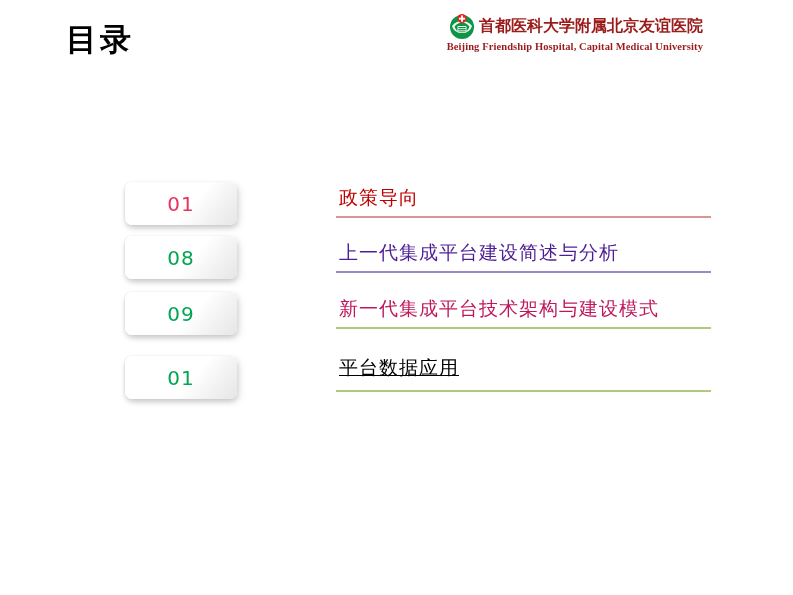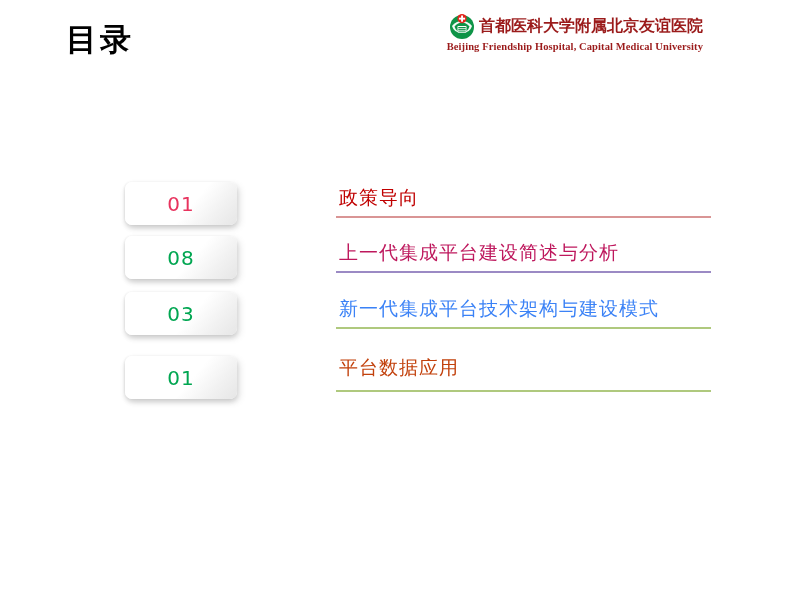--- a/index.html
+++ b/index.html
@@ -185,36 +185,36 @@
         <span class="num-text" style="color:#E8335E;">01</span>
       </div>
       <div class="item-label" style="top:185px;color:#C00000;">政策导向</div>
       <div class="item-rule" style="top:216px;background:#D99595;"></div>
     </div>
 
     <div class="toc-row">
       <div class="num-chip" style="top:236px;">
         <span class="num-text" style="color:#00A651;">08</span>
       </div>
-      <div class="item-label" style="top:240px;color:#be185d;">上一代集成平台建设简述与分析</div>
+      <div class="item-label" style="top:240px;color:#4c1d95;">上一代集成平台建设简述与分析</div>
       <div class="item-rule" style="top:271px;background:#9B8AC4;"></div>
     </div>
 
     <div class="toc-row">
       <div class="num-chip" style="top:292px;">
-        <span class="num-text" style="color:#00A651;">03</span>
-      </div>
-      <div class="item-label" style="top:296px;color:#3b82f6;">新一代集成平台技术架构与建设模式</div>
+        <span class="num-text" style="color:#00A651;">09</span>
+      </div>
+      <div class="item-label" style="top:296px;color:#be185d;">新一代集成平台技术架构与建设模式</div>
       <div class="item-rule" style="top:327px;background:#AFC97E;"></div>
     </div>
 
     <div class="toc-row">
       <div class="num-chip" style="top:356px;">
         <span class="num-text" style="color:#00A651;">01</span>
       </div>
-      <div class="item-label" style="top:355px;color:#c2410c;">平台数据应用</div>
+      <div class="item-label" style="top:355px;color:#000000;text-decoration:underline;">平台数据应用</div>
       <div class="item-rule" style="top:390px;background:#AFC97E;"></div>
     </div>
 
   </div>
 
 
 </div>
 
 </body></html>

